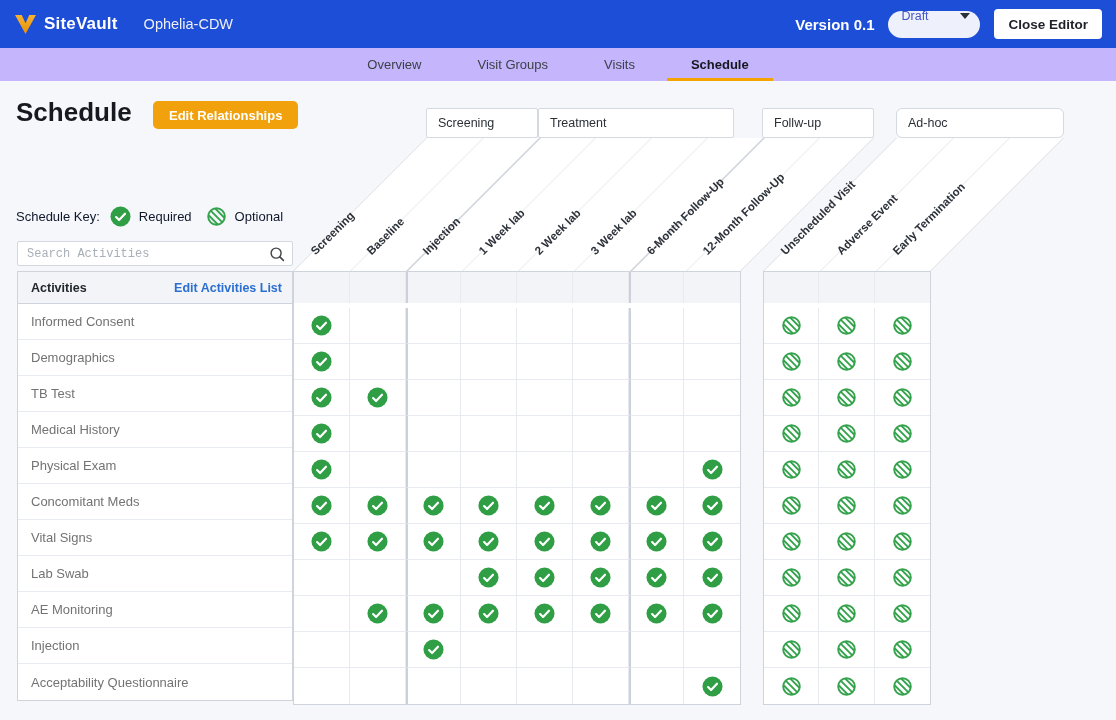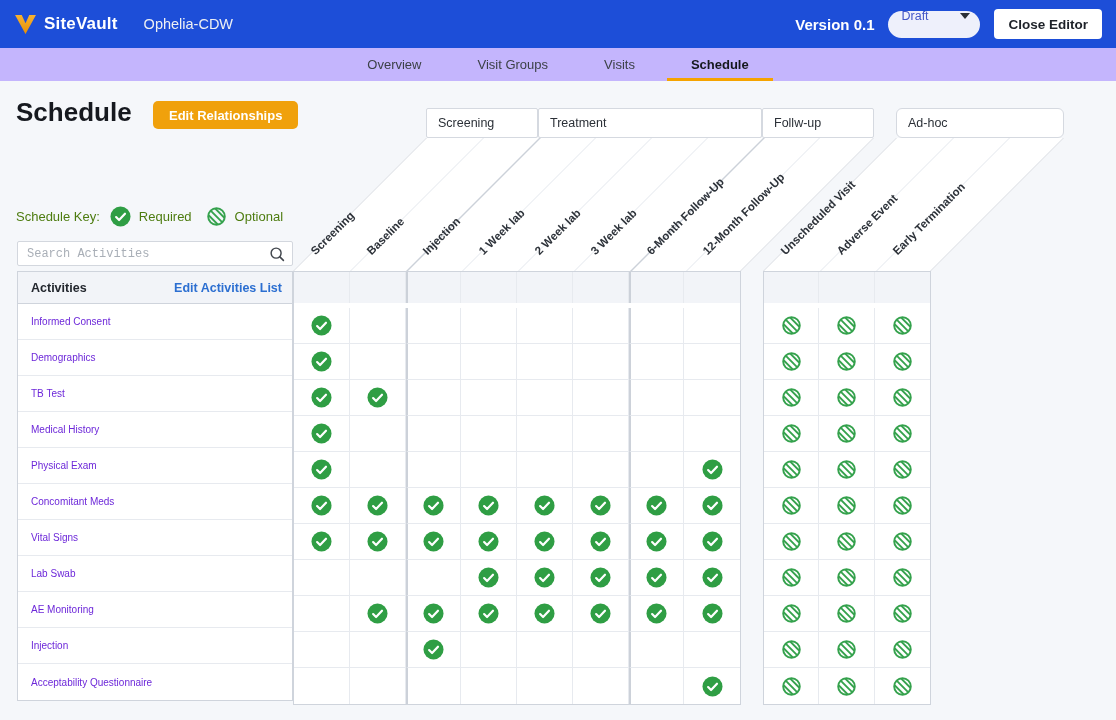--- a/index.html
+++ b/index.html
@@ -22,21 +22,21 @@
   .tabbar { position:absolute; left:0; top:48px; width:1116px; height:33px; background:#c4b5fd; display:flex; justify-content:center; gap:8px; }
   .tab { position:relative; padding:0 24px; font-size:13px; color:#3c4147; display:flex; align-items:center; cursor:pointer; }
   .tab.active { font-weight:bold; color:#15181d; }
   .tab.active::after { content:""; position:absolute; left:0; right:0; bottom:0; height:3px; background:#f5a300; }
 
   
   .page-title { position:absolute; left:16px; top:97px; font-size:26px; font-weight:bold; color:#16191f; }
   .edit-rel-btn { position:absolute; left:153px; top:101px; height:28px; padding:0 16px; background:#f0a10c; color:#fff; border:none; border-radius:5px; font-size:13px; font-weight:bold; cursor:pointer; font-family:inherit; }
 
   
-  .schedule-key { position:absolute; left:16px; top:206px; display:flex; align-items:center; gap:8px; font-size:13px; color:#4d7c0f; }
+  .schedule-key { position:absolute; left:16px; top:206px; display:flex; align-items:center; gap:8px; font-size:13px; color:#0f172a; }
   .key-label { margin-right:2px; }
   .key-text { margin-right:6px; }
   .search-wrap { position:absolute; left:17px; top:241px; width:276px; height:25px; background:#fff; border:1px solid #d3d7de; border-radius:2px; display:flex; align-items:center; }
   .search-input { flex:1; border:none; outline:none; background:transparent; font-size:12px; color:#30353c; padding:0 4px 0 9px; font-family:Liberation Mono, monospace; }
   .search-input::placeholder { color:#a9afb7; }
   .search-icon { margin-right:7px; display:flex; }
 
   
   .group-box { position:absolute; top:108px; height:30px; background:#fff; border:1px solid #d5d9e0; border-radius:2px; font-size:12.5px; color:#2b3037; display:flex; align-items:center; padding-left:11px; }
 
@@ -45,21 +45,21 @@
   .diag-div { position:absolute; top:0; bottom:0; width:1px; background:#e4e7ed; }
   .diag-div.group-b { width:2px; background:#ccd1d9; }
   .visit-label { position:absolute; white-space:nowrap; font-size:11.5px; font-weight:bold; color:#2c3138; transform:rotate(-45deg); transform-origin:0 100%; }
 
   
   .panel { position:absolute; top:271px; background:#fff; border:1px solid #cfd4dc; }
   .thead { height:32px; background:#f2f4f8; border-bottom:1px solid #cfd4dc; display:flex; }
   .act-head { align-items:center; justify-content:space-between; padding:0 10px 0 13px; }
   .act-head .act-title { font-size:12.5px; font-weight:bold; color:#23272e; }
   .act-head .act-link { font-size:12.5px; font-weight:bold; color:#2c6fd1; cursor:pointer; text-decoration:none; }
-  .act-row { height:36px; border-bottom:1px solid #e7eaef; display:flex; align-items:center; padding-left:13px; font-size:10px; color:#6d28d9; background:#fff; }
+  .act-row { height:36px; border-bottom:1px solid #e7eaef; display:flex; align-items:center; padding-left:13px; font-size:13px; color:#737373; background:#fff; }
   .grid-row { display:flex; height:36px; }
   .gcell { width:56px; height:36px; border-right:1px solid #e7eaef; border-bottom:1px solid #e7eaef; display:flex; align-items:center; justify-content:center; background:#fff; cursor:pointer; }
   .gcell:last-child { border-right:none; }
   .gcell.hcell { height:31px; background:#f2f4f8; border-bottom:none; cursor:default; }
   .gcell.group-b { border-left:2px solid #ccd1d9; }
   .last-row .gcell, .act-row:last-child { border-bottom:none; }
   .icon-wrap { display:flex; width:21px; height:21px; }
 </style>
 </head>
 <body>
@@ -139,21 +139,21 @@
     <span class="search-icon">
       <svg width="16" height="16" viewBox="0 0 18 18">
           <circle cx="8" cy="8" r="5.6" fill="none" stroke="#41464d" stroke-width="1.6"></circle>
           <line x1="12.2" y1="12.2" x2="16.2" y2="16.2" stroke="#41464d" stroke-width="1.8" stroke-linecap="round"></line>
         </svg>
     </span>
   </div>
 
   <div id="dyn">
       <div class="group-box" style="left:426px;width:112px;">Screening</div>
-      <div class="group-box" style="left:538px;width:224px;">Treatment</div>
+      <div class="group-box" style="left:538px;width:196px;">Treatment</div>
       <div class="group-box" style="left:762px;width:112px;">Follw-up</div>
       <div class="group-box" style="left:896px;width:168px;border-radius:6px;">Ad-hoc</div>
       <div class="diag-band" style="left:293px;width:448px;">
         <div class="diag-div" style="left:56px"></div>
         <div class="diag-div group-b" style="left:112px"></div>
         <div class="diag-div" style="left:168px"></div>
         <div class="diag-div" style="left:224px"></div>
         <div class="diag-div" style="left:280px"></div>
         <div class="diag-div group-b" style="left:336px"></div>
         <div class="diag-div" style="left:392px"></div>

